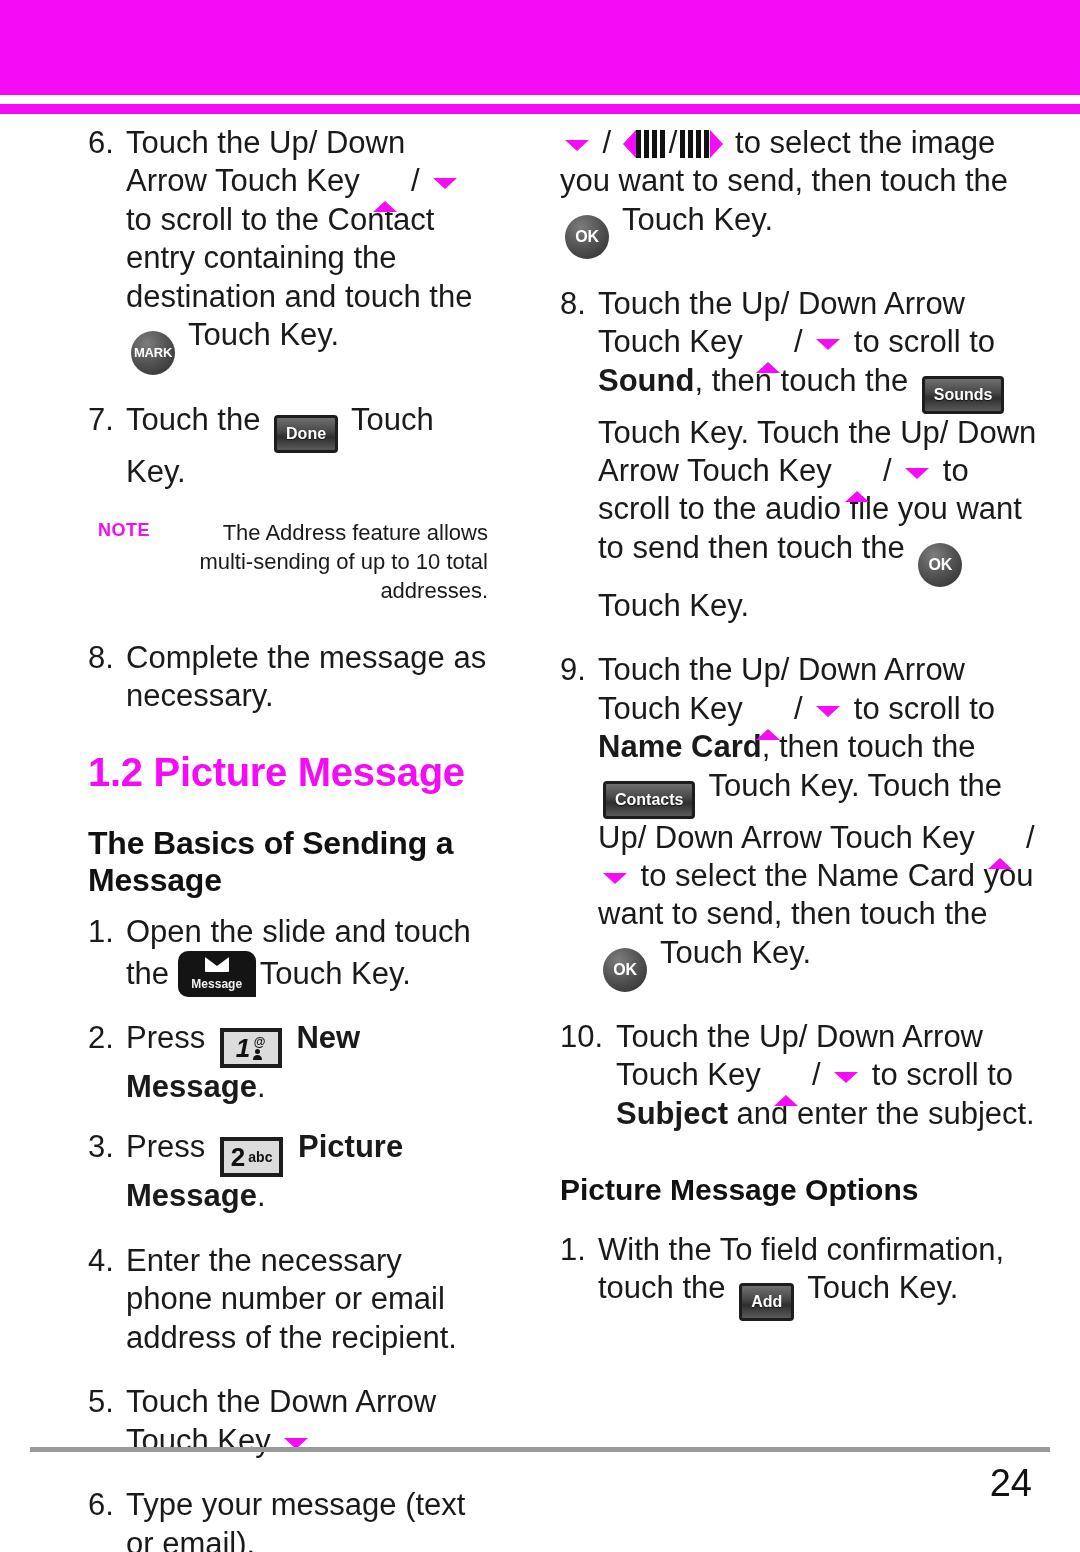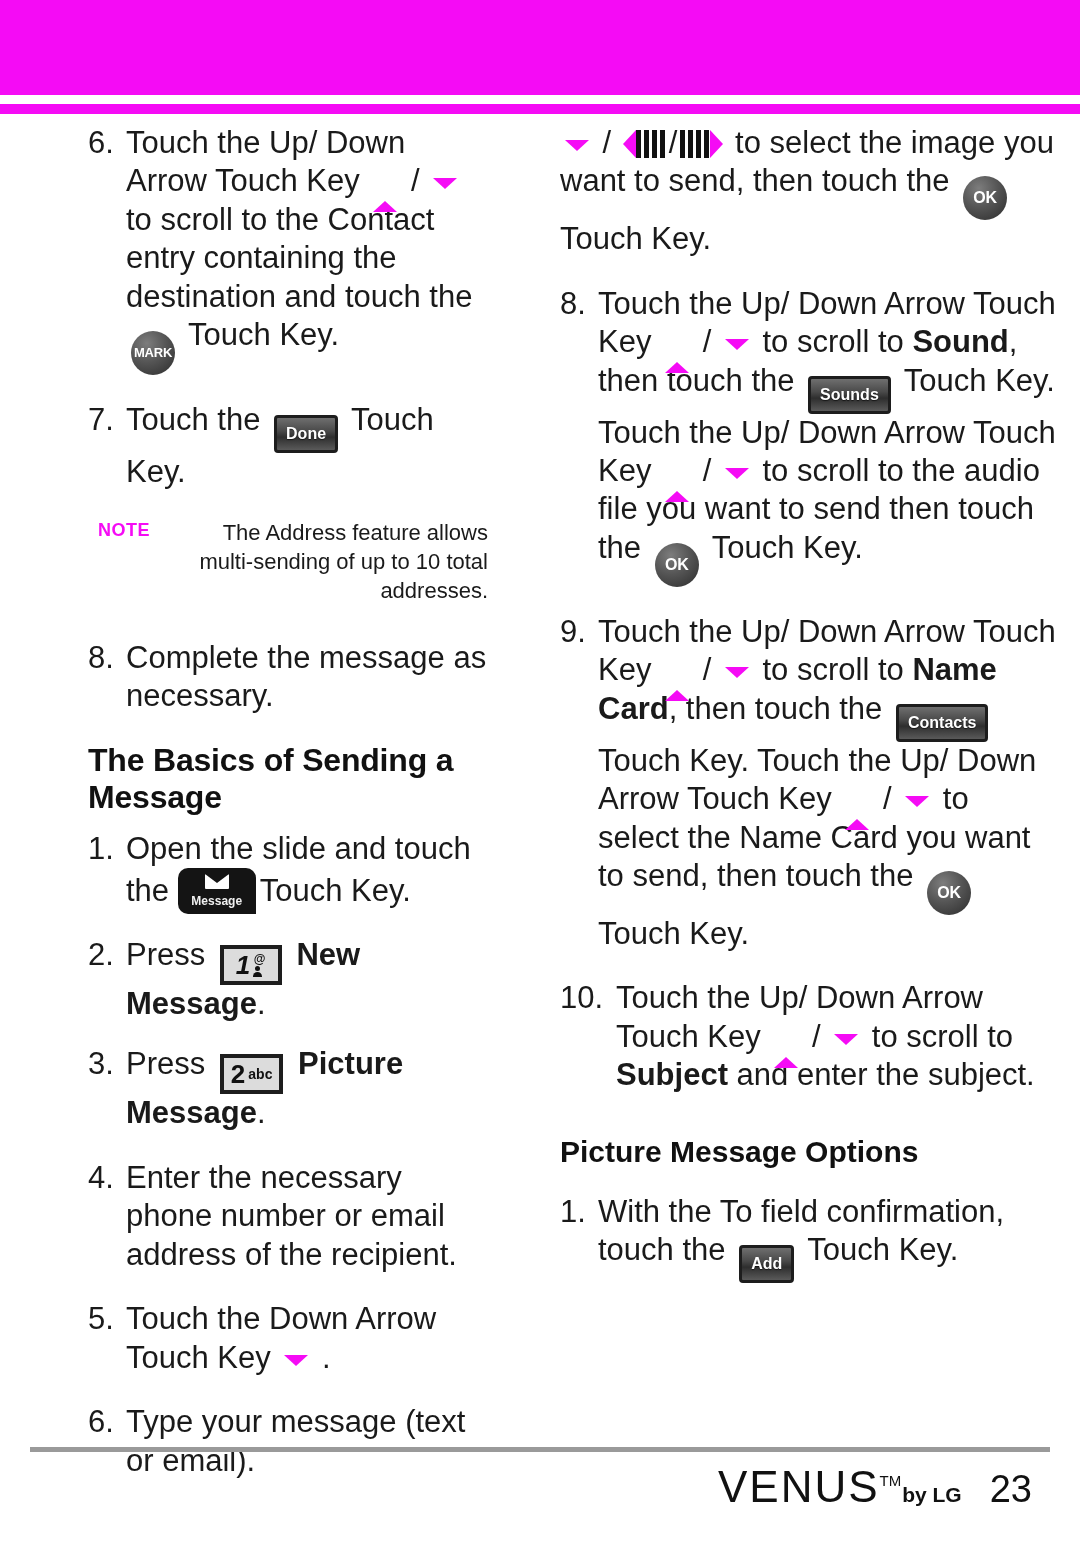--- a/index.html
+++ b/index.html
@@ -38,21 +38,21 @@
     display: flex;
     gap: 0px;
   }
   .col {
     width: 500px;
     padding-left: 88px;
     padding-right: 12px;
   }
   .col.right {
     padding-left: 60px;
-    padding-right: 22px;
+    padding-right: 41px;
     width: 580px;
   }
 
   
   .item {
     display: flex;
     align-items: flex-start;
     margin-bottom: 26px;
     font-size: 31px;
     line-height: 1.24;
@@ -407,20 +407,21 @@
     <div class="note">
       <span class="note-label">NOTE</span>
       <span class="note-text">The Address feature allows multi-sending of up to 10 total addresses.</span>
     </div>
 
     <div class="item">
       <span class="num">8.</span>
       <span class="body">Complete the message as necessary.</span>
     </div>
 
+    <div class="sec-title">1.2 Picture Message</div>
     <div class="sub-title">The Basics of Sending a Message</div>
 
     <div class="item tight">
       <span class="num">1.</span>
       <span class="body"><span>Open the slide and touch the </span><span class="ic-msg"><span class="plate"></span><span class="env"></span><span class="lbl">Message</span></span><span>Touch Key.</span></span>
     </div>
 
     <div class="item tight">
       <span class="num">2.</span>
       <span class="body"><span>Press </span><span class="ic-key">
@@ -491,15 +492,14 @@
     <div class="item">
       <span class="num">1.</span>
       <span class="body"><span>With the To field confirmation, touch the </span><span class="ic-rect">Add</span><span> Touch Key.</span></span>
     </div>
 
   </div>
 </div>
 
 <div class="footer-rule"></div>
 <div class="footer">
-  <span class="logo"><span>VENUS</span><span class="logo-tm">TM</span><span class="logo-by">by LG</span></span>
-  <span class="page-num">23</span>
+  <span class="page-num">24</span>
 </div>
 
 </body></html>

